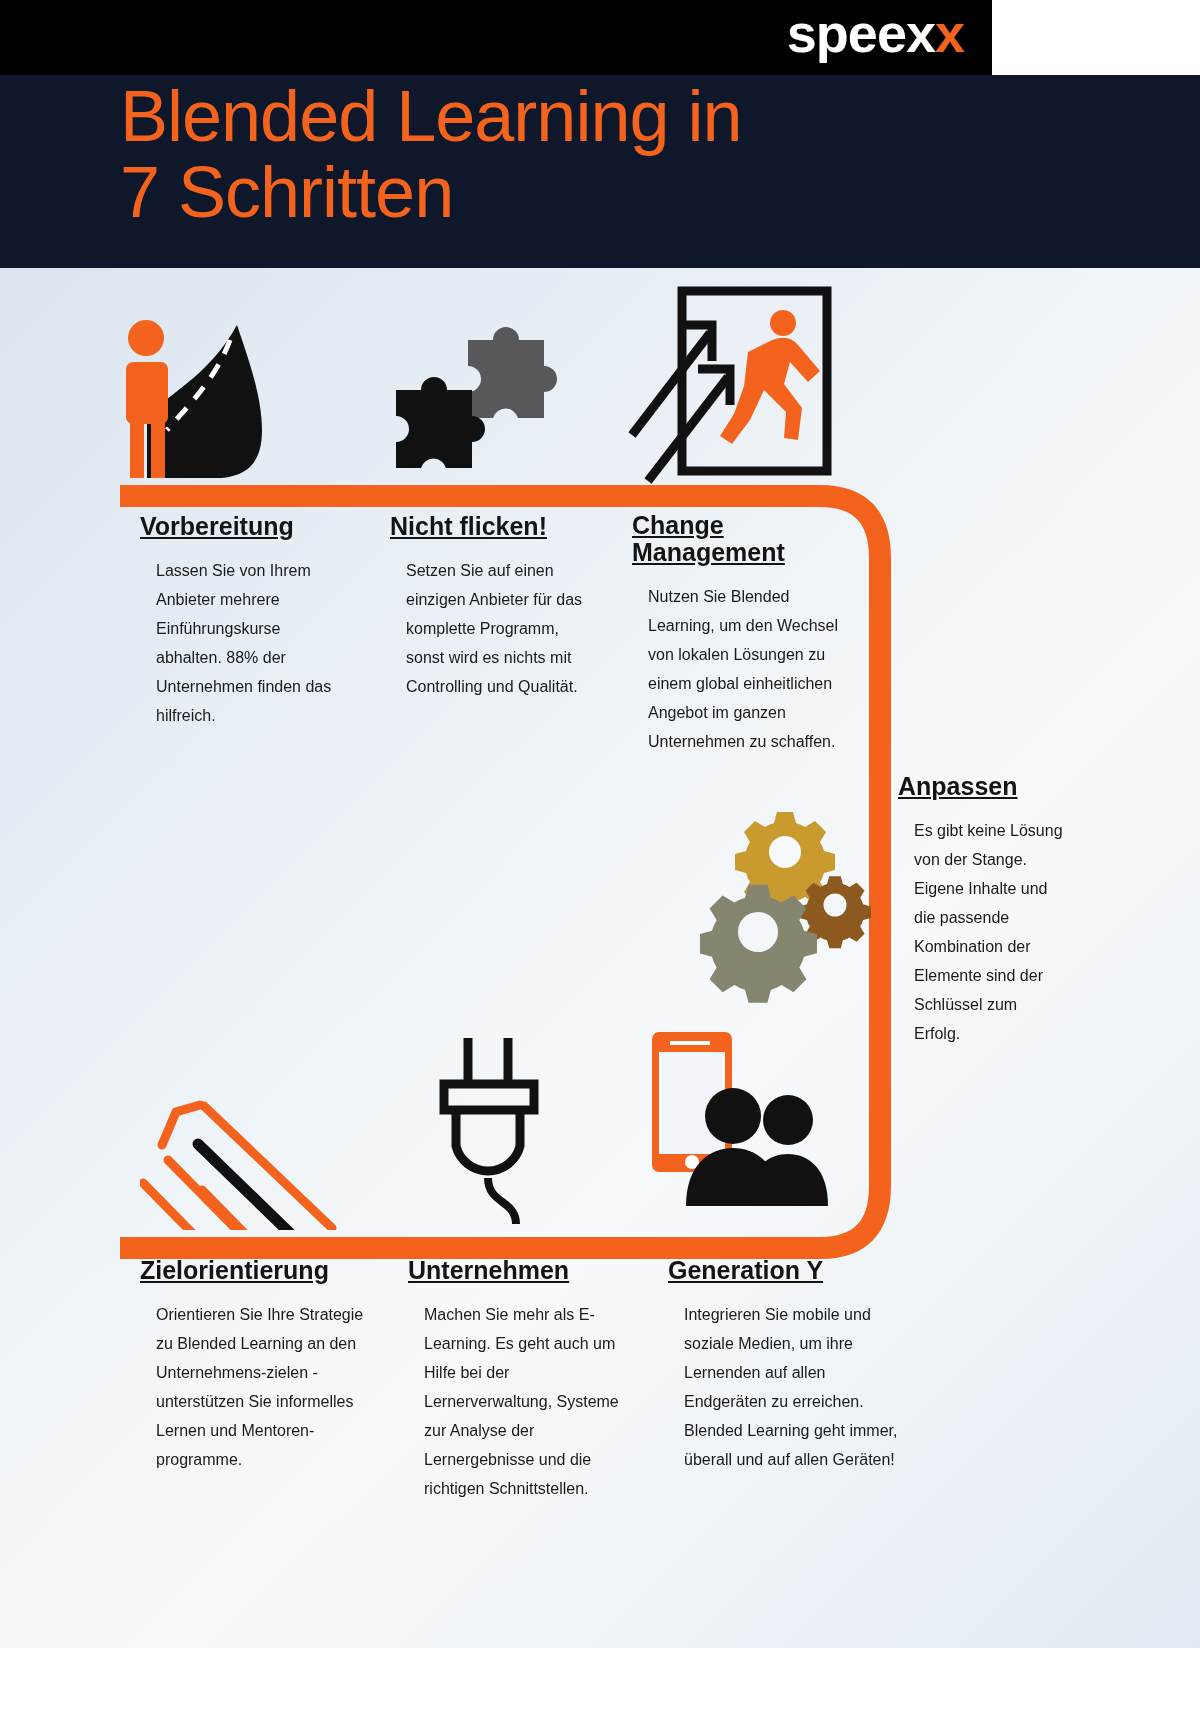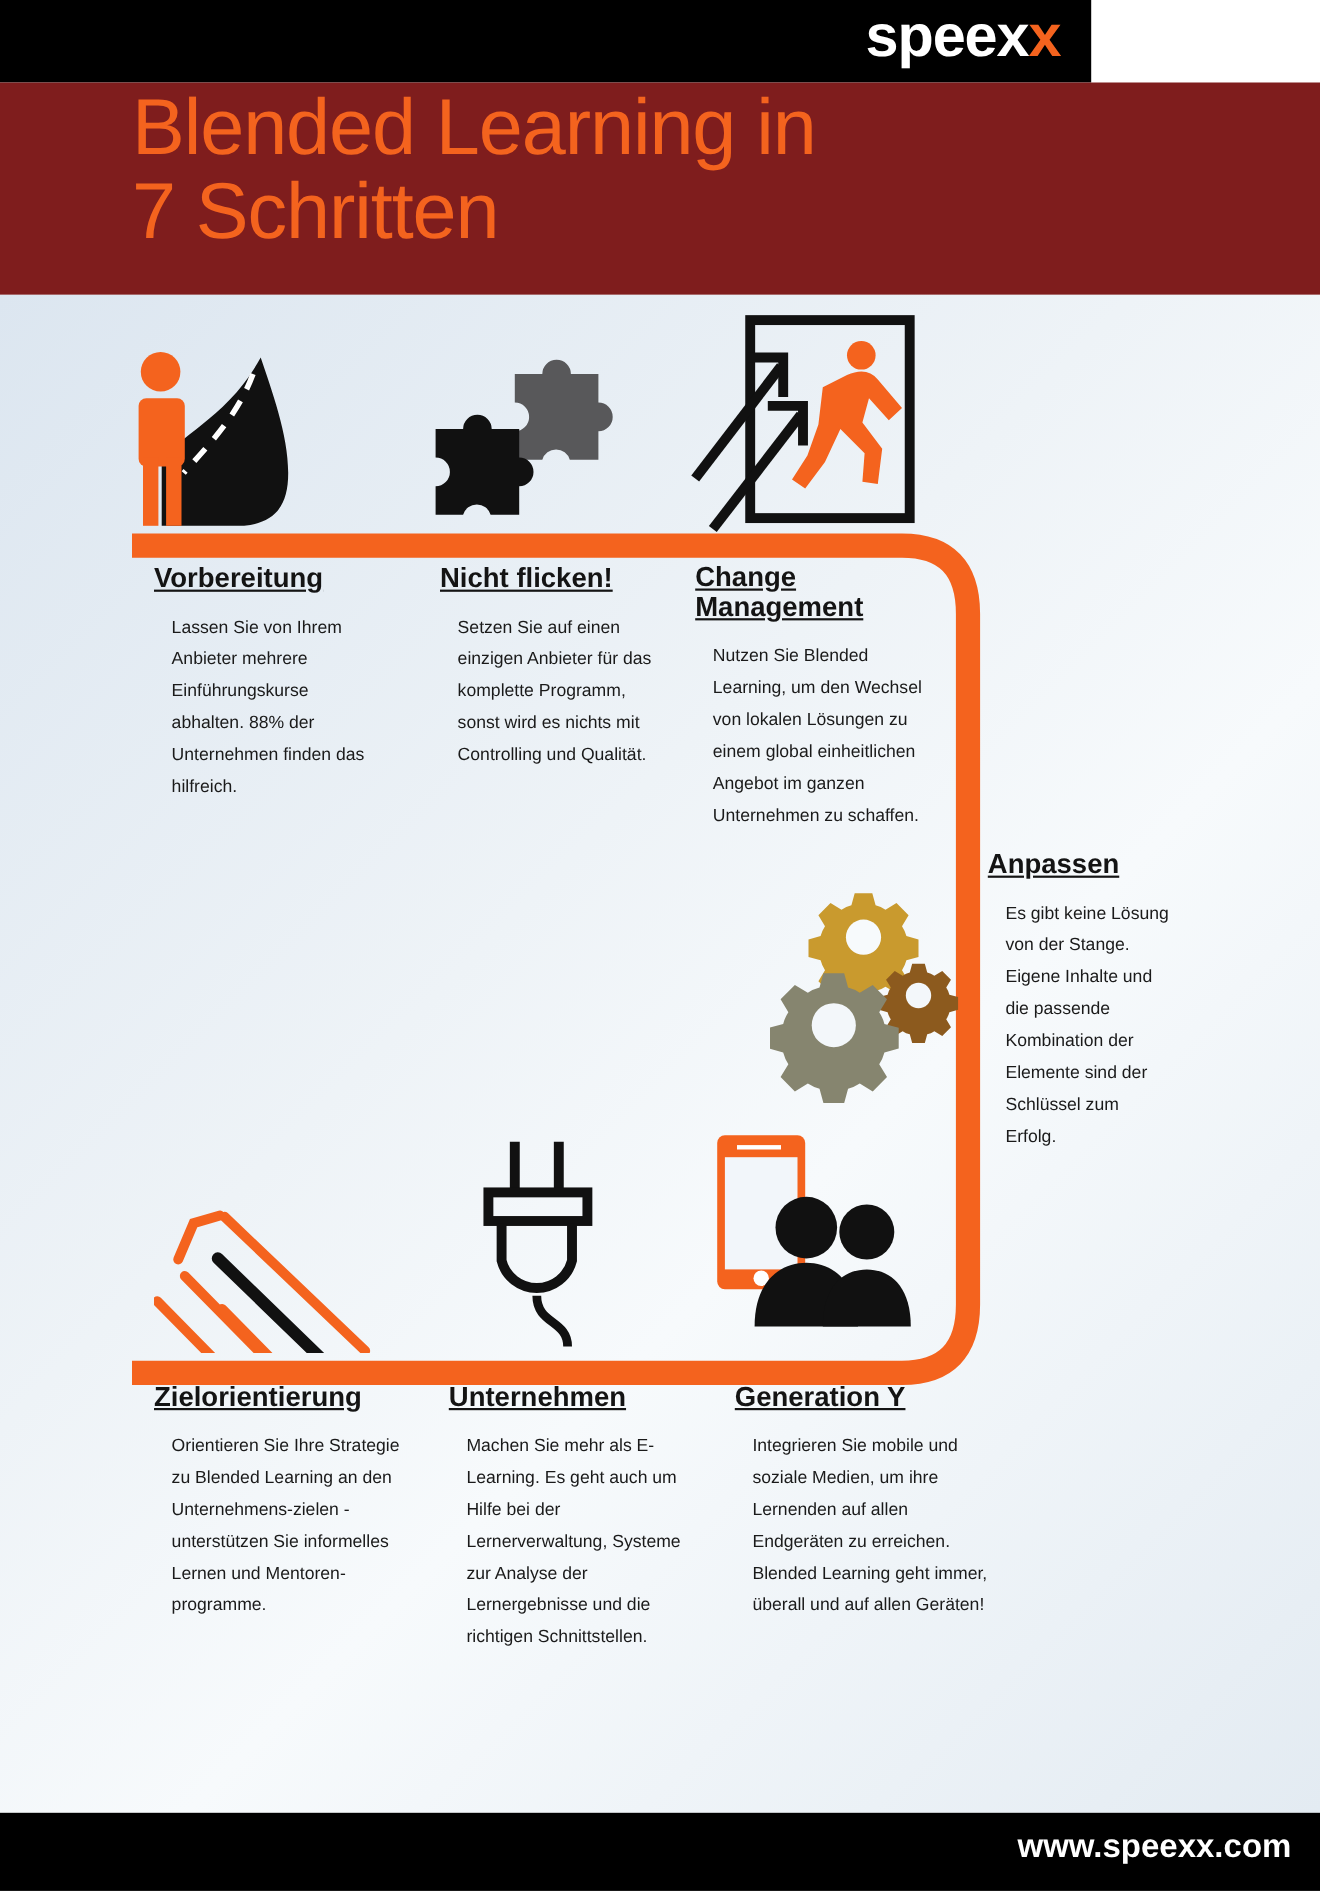--- a/index.html
+++ b/index.html
@@ -10,38 +10,38 @@
     overflow:hidden;
   }
   .poster{position:relative;width:1200px;height:1719px;overflow:hidden;background:#fff;}
 
   
   .topbar{position:absolute;left:0;top:0;width:992px;height:75px;background:#000;}
   .logo{position:absolute;right:28px;top:6px;font-size:54px;font-weight:bold;letter-spacing:-1px;color:#fff;line-height:1;}
   .logo .x{color:#f4631e;}
 
   
-  .titlewrap{position:absolute;left:0;top:75px;width:1200px;height:193px;background:#7f1d1d;}
+  .titlewrap{position:absolute;left:0;top:75px;width:1200px;height:193px;background:#0f172a;}
   .title{position:absolute;left:120px;top:3px;font-size:72px;line-height:76px;font-weight:normal;color:#f4631e;
          font-family:"Liberation Sans", sans-serif;white-space:pre-line;letter-spacing:-1px;}
 
   
   .panel{position:absolute;left:0;top:268px;width:1200px;height:1380px;
          background:linear-gradient(135deg,#dce6f0 0%,#eef3f7 40%,#f7fafc 60%,#e3ebf2 100%);}
 
   
   .snake{position:absolute;left:0;top:268px;width:1200px;height:1380px;pointer-events:none;}
 
   
   .col{position:absolute;}
   .col h3{margin:0 0 2px 0;font-size:25px;line-height:28px;font-weight:bold;color:#141414;text-decoration:underline;}
   .col p{margin:16px;font-size:16px;line-height:29px;color:#1a1a1a;white-space:pre-line;}
 
   .c1{left:140px;top:512px;width:225px;}
-  .c2{left:400px;top:512px;width:215px;}
+  .c2{left:390px;top:512px;width:215px;}
   .c3{left:632px;top:512px;width:225px;}
   .c4{left:898px;top:772px;width:185px;}
   .c5{left:140px;top:1256px;width:250px;}
   .c6{left:408px;top:1256px;width:235px;}
   .c7{left:668px;top:1256px;width:250px;}
   .c4 h3{margin-bottom:16px;}
   .c3 h3{line-height:27px;}
 
   
   .footer{position:absolute;left:0;top:1648px;width:1200px;height:71px;background:#000;}
@@ -178,17 +178,14 @@
   <div class="col c6">
     <h3>Unternehmen</h3>
     <p>Machen Sie mehr als E-Learning. Es geht auch um Hilfe bei der Lernerverwaltung, Systeme zur Analyse der Lernergebnisse und die richtigen Schnittstellen.</p>
   </div>
 
   <div class="col c7">
     <h3>Generation Y</h3>
     <p>Integrieren Sie mobile und soziale Medien, um ihre Lernenden auf allen Endgeräten zu erreichen. Blended Learning geht immer, überall und auf allen Geräten!</p>
   </div>
 
-  <div class="footer">
-    <div class="url">www.speexx.com</div>
-  </div>
 
 </div>
 
 </body></html>

